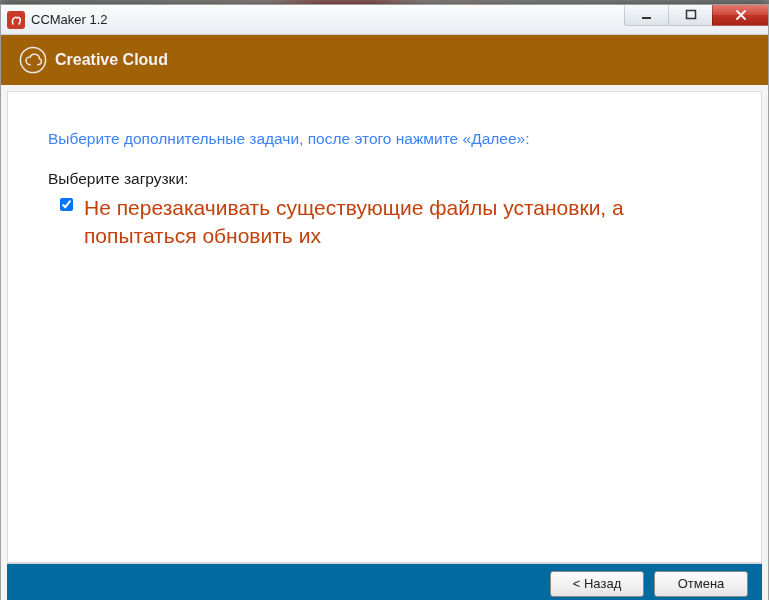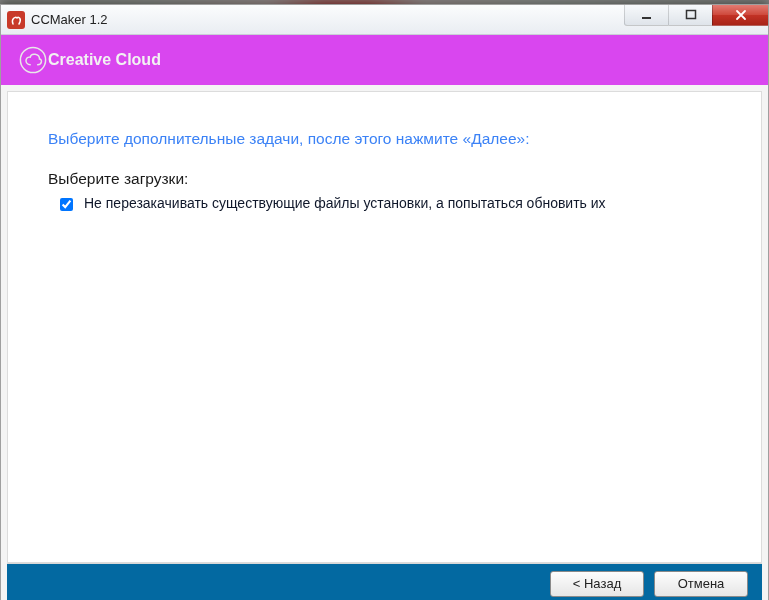--- a/index.html
+++ b/index.html
@@ -71,25 +71,25 @@
     width: 56px;
     background: linear-gradient(#e27b72, #cf4a3d 48%, #c23225 52%, #a82317);
     color: #fff;
     border-left: 1px solid rgba(0,0,0,0.25);
     border-bottom-right-radius: 0;
   }
   .win-btn svg { display: block; }
 
   .banner {
     height: 50px;
-    background: #d946ef;
+    background: #a16207;
     display: flex;
     align-items: center;
     padding: 0 18px;
-    gap: 1px;
+    gap: 8px;
   }
   .banner .cc-icon {
     width: 28px; height: 28px;
     display: inline-flex;
     align-items: center; justify-content: center;
     color: #eee;
   }
   .banner-title {
     color: #f2f2f2;
     font-size: 16px;
@@ -124,22 +124,22 @@
     display: flex;
     align-items: flex-start;
     gap: 8px;
     padding-left: 8px;
   }
   .opt-row input[type=checkbox] {
     margin-top: 4px;
     width: 13px; height: 13px;
   }
   .opt-label {
-    font-size: 14px;
-    color: #0f172a;
+    font-size: 21px;
+    color: #c2410c;
     line-height: 1.35;
     max-width: 600px;
   }
 
   .footer {
     height: 40px;
     display: flex;
     align-items: center;
     justify-content: flex-end;
     gap: 10px;

